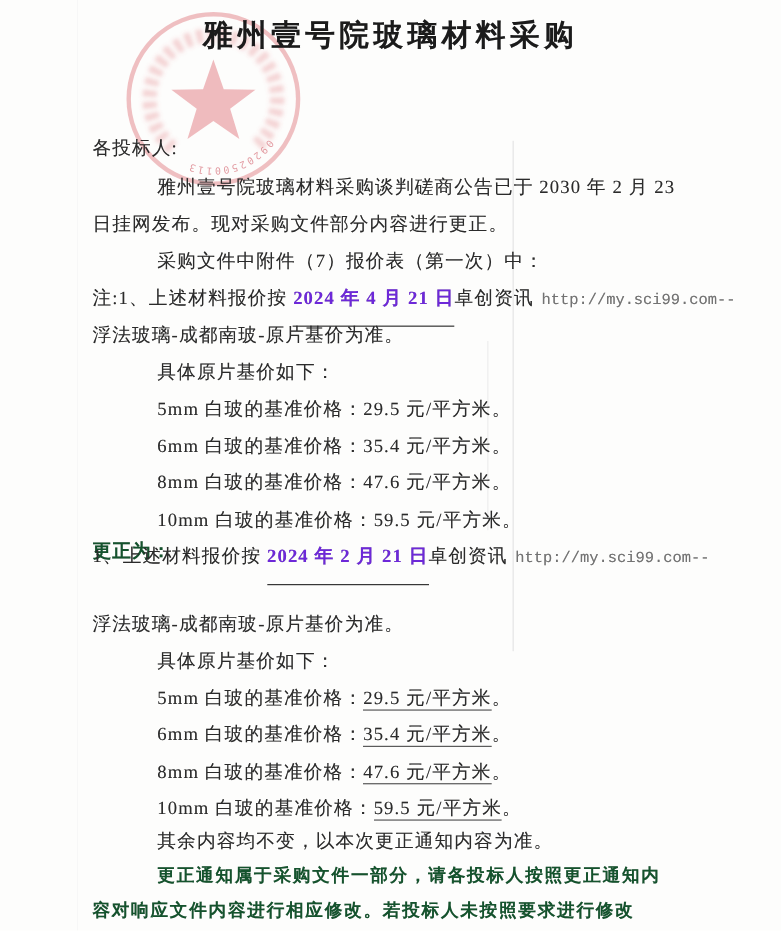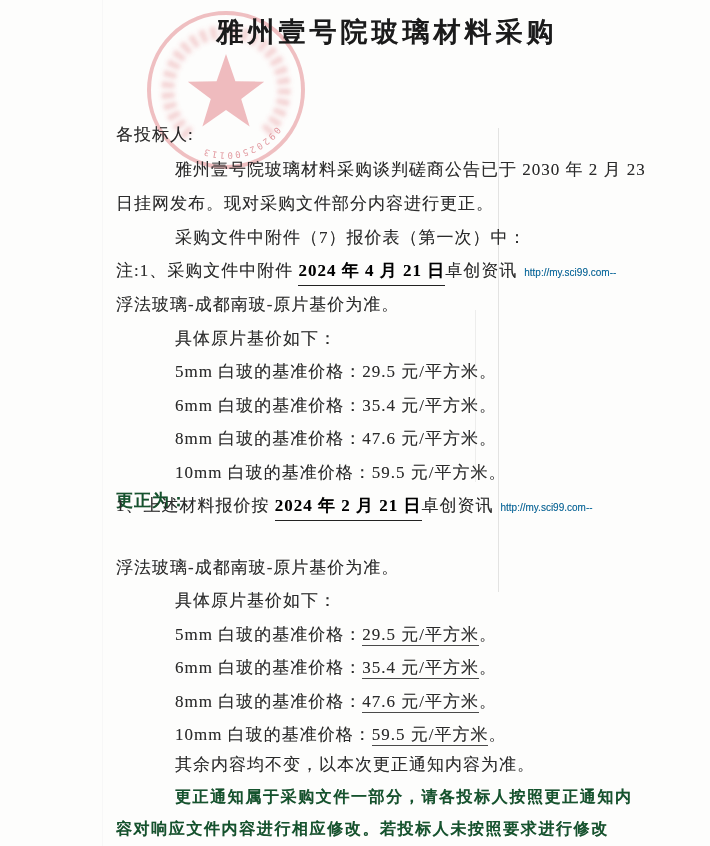--- a/index.html
+++ b/index.html
@@ -2,21 +2,21 @@
 <html><head>
 <meta charset="utf-8">
 <style>
   html,body{margin:0;padding:0;}
   body{
     width:710px;height:846px;position:relative;overflow:hidden;
     background:#fdfdfc;
     font-family:"Liberation Serif","DejaVu Serif",serif;
     color:#2b2b2b;
   }
-  .page{position:absolute;inset:0;margin-left:32px;}
+  .page{position:absolute;inset:0;}
   
   .crease{position:absolute;width:1px;background:#d9d9d9;pointer-events:none;}
   .crease.a{left:466px;top:128px;height:464px;opacity:.75;}
   .crease.b{left:443px;top:310px;height:172px;opacity:.45;}
   .crease.c{left:70px;top:0;height:846px;opacity:.25;background:#e8e8e6;}
 
   
   .title{
     position:absolute;left:0;top:14px;width:710px;text-align:center;
     font-size:27px;font-weight:bold;line-height:36px;color:#1b1b1b;
@@ -34,27 +34,27 @@
   .l0{top:122px;} .l1{top:157px;} .l2{top:191px;} .l3{top:225px;text-align:right;}
   .l4{top:258px;} .l5{top:292px;} .l6{top:326px;} .l7{top:359px;}
   .l8{top:393px;} .l9{top:426px;} .l10{top:460px;} .l11{top:488px;}
   .l12{top:493px;} .l13{top:555px;} .l14{top:588px;} .l15{top:622px;}
   .l16{top:655px;} .l17{top:689px;} .l18{top:722px;} .l19{top:752px;}
   .l20{top:784px;} .l21{top:816px;}
 
   .bold{font-weight:bold;color:#14532d;}
   .big{font-size:16px;letter-spacing:1.6px;}
   .date{
-    font-weight:bold;color:#000000;
-    border-bottom:1.6px solid #222;padding-bottom:5px;
+    font-weight:bold;color:#6d28d9;
+    border-bottom:1.6px solid #222;padding-bottom:16px;
   }
   .pu{border-bottom:1.2px solid #4a4a4a;padding-bottom:1px;}
   .url{
-    font-family:Liberation Sans, sans-serif;
-    font-size:10px;letter-spacing:0;margin-left:7px;color:#0369a1;
+    font-family:Liberation Mono, monospace;
+    font-size:14px;letter-spacing:0;margin-left:7px;color:#737373;
   }
 
   
   .stamp{position:absolute;left:110px;top:6px;width:168px;height:168px;
          pointer-events:none;mix-blend-mode:multiply;}
 </style>
 </head>
 <body>
 
 <div class="page">
@@ -92,21 +92,21 @@
   <div class="bodycol">
 
     <div class="line l0">各投标人:</div>
 
     <div class="line l1 ind">雅州壹号院玻璃材料采购谈判磋商公告已于 2030 年 2 月 23</div>
     <div class="line l2">日挂网发布。现对采购文件部分内容进行更正。</div>
 
     <div class="line l3 ind">采购文件中附件（7）报价表（第一次）中：</div>
 
     <div class="line l4">
-      <span>注:1、采购文件中附件 </span><span class="date">2024 年 4 月 21 日</span><span>卓创资讯</span><span class="url">http://my.sci99.com--</span>
+      <span>注:1、上述材料报价按 </span><span class="date">2024 年 4 月 21 日</span><span>卓创资讯</span><span class="url">http://my.sci99.com--</span>
     </div>
     <div class="line l5">浮法玻璃-成都南玻-原片基价为准。</div>
 
     <div class="line l6 ind">具体原片基价如下：</div>
 
     <div class="line l7 ind">
       <span>5mm 白玻的基准价格：</span><span>29.5 元/平方米</span><span>。</span>
     </div>
     <div class="line l8 ind">
       <span>6mm 白玻的基准价格：</span><span>35.4 元/平方米</span><span>。</span>

